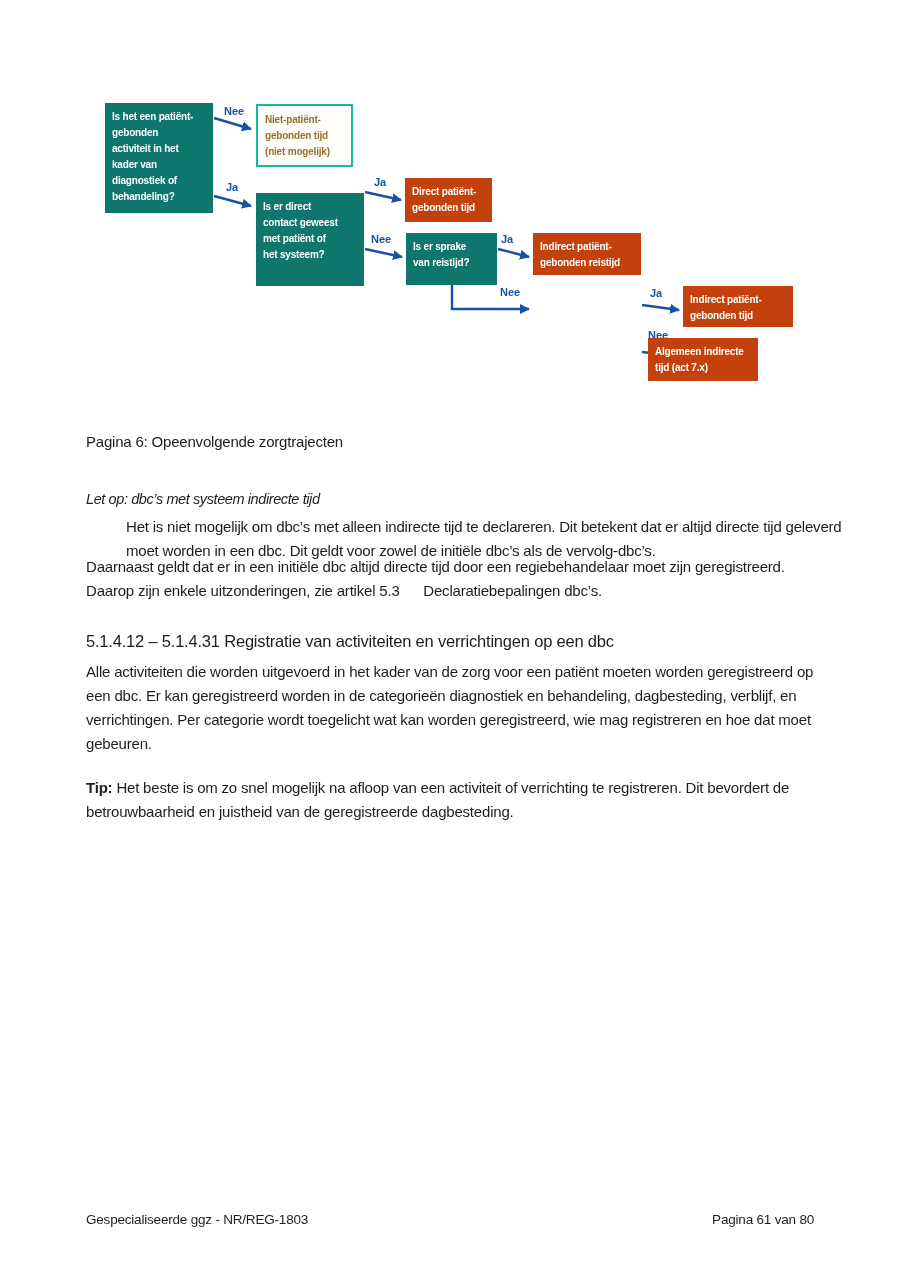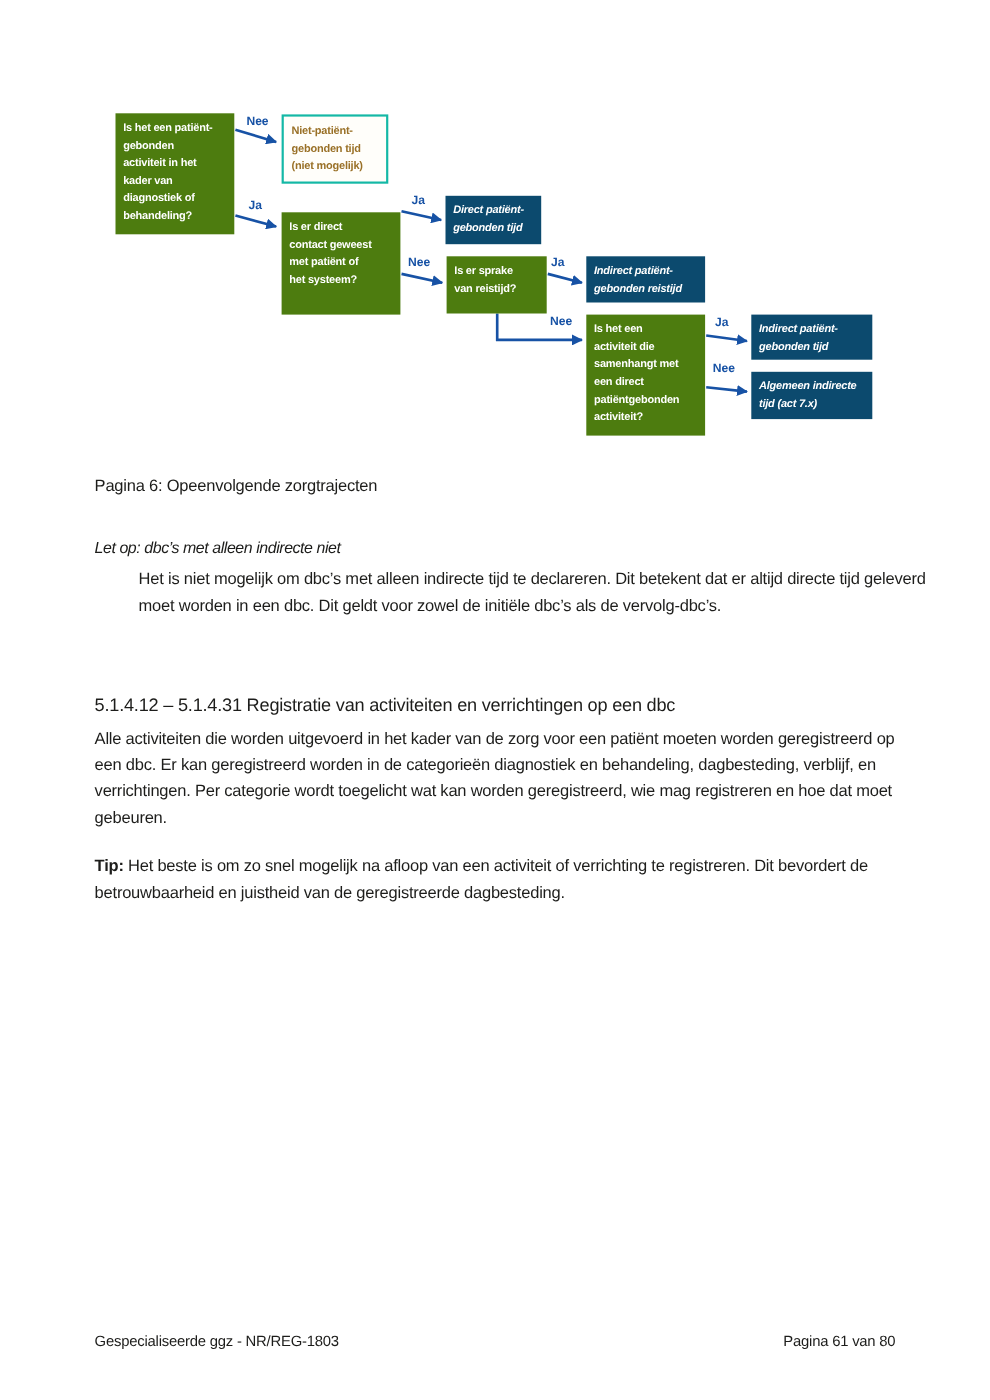--- a/index.html
+++ b/index.html
@@ -28,22 +28,22 @@
   }
   .fc-node {
     position: absolute;
     font-size: 10px;
     font-weight: bold;
     line-height: 16px;
     letter-spacing: -0.2px;
     white-space: pre;
     padding: 6px 7px;
   }
-  .fc-node.blue  { background: #4d7c0f; color: #ffffff; }
-  .fc-node.brown { background: #0c4a6e; color: #ffffff; font-style: italic; }
+  .fc-node.blue  { background: #0f766e; color: #ffffff; }
+  .fc-node.brown { background: #c2410c; color: #ffffff; }
   .fc-node.outline {
     background: #fffefa;
     border: 2px solid #14b8a6;
     color: #9a7128;
   }
   .fc-label {
     position: absolute;
     font-size: 11px;
     font-weight: bold;
     color: #1752a5;
@@ -122,38 +122,33 @@
       <div class="fc-node blue" style="left: 256px; top: 180px; width: 108px; height: 93px; margin-top: 13px;">Is er direct
 contact geweest
 met patiënt of
 het systeem?</div>
       <div class="fc-node brown" style="left: 405px; top: 178px; width: 87px; height: 44px;">Direct patiënt-
 gebonden tijd</div>
       <div class="fc-node blue" style="left: 406px; top: 233px; width: 91px; height: 52px;">Is er sprake
 van reistijd?</div>
       <div class="fc-node brown" style="left: 533px; top: 233px; width: 108px; height: 42px;">Indirect patiënt-
 gebonden reistijd</div>
-      <div class="fc-node blue" style="left: 533px; top: 286px; width: 108px; height: 110px;">Is het een
-activiteit die
-samenhangt met
-een direct
-patiëntgebonden
-activiteit?</div>
       <div class="fc-node brown" style="left: 683px; top: 286px; width: 110px; height: 41px;">Indirect patiënt-
 gebonden tijd</div>
-      <div class="fc-node brown" style="left: 683px; top: 338px; width: 110px; height: 43px;">Algemeen indirecte
+      <div class="fc-node brown" style="left: 648px; top: 338px; width: 110px; height: 43px;">Algemeen indirecte
 tijd (act 7.x)</div>
     </div>
 
   <div class="txt caption">Pagina 6: Opeenvolgende zorgtrajecten</div>
 
-  <div class="txt note-heading">Let op: dbc’s met alleen indirecte niet</div>
+  <div class="txt note-heading">Let op: dbc’s met systeem indirecte tijd</div>
 
   <p class="txt p1">Het is niet mogelijk om dbc’s met alleen indirecte tijd te declareren. Dit betekent dat er altijd directe tijd geleverd moet worden in een dbc. Dit geldt voor zowel de initiële dbc’s als de vervolg-dbc’s.</p>
 
+  <p class="txt p2">Daarnaast geldt dat er in een initiële dbc altijd directe tijd door een regiebehandelaar moet zijn geregistreerd. Daarop zijn enkele uitzonderingen, zie artikel 5.3      Declaratiebepalingen dbc’s.</p>
 
   <h2 class="txt section-heading">5.1.4.12 – 5.1.4.31 Registratie van activiteiten en verrichtingen op een dbc</h2>
 
   <p class="txt p3">Alle activiteiten die worden uitgevoerd in het kader van de zorg voor een patiënt moeten worden geregistreerd op een dbc. Er kan geregistreerd worden in de categorieën diagnostiek en behandeling, dagbesteding, verblijf, en verrichtingen. Per categorie wordt toegelicht wat kan worden geregistreerd, wie mag registreren en hoe dat moet gebeuren.</p>
 
   <p class="txt tip"><strong>Tip:</strong><span> Het beste is om zo snel mogelijk na afloop van een activiteit of verrichting te registreren. Dit bevordert de betrouwbaarheid en juistheid van de geregistreerde dagbesteding.</span></p>
 
   <div class="footer">
     <span>Gespecialiseerde ggz - NR/REG-1803</span>
     <span>Pagina 61 van 80</span>

